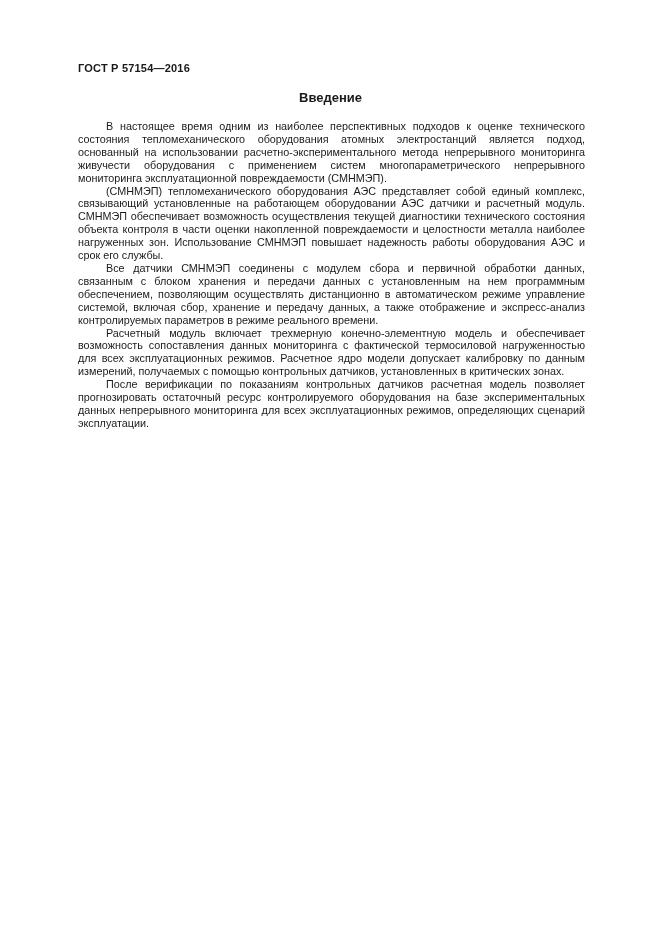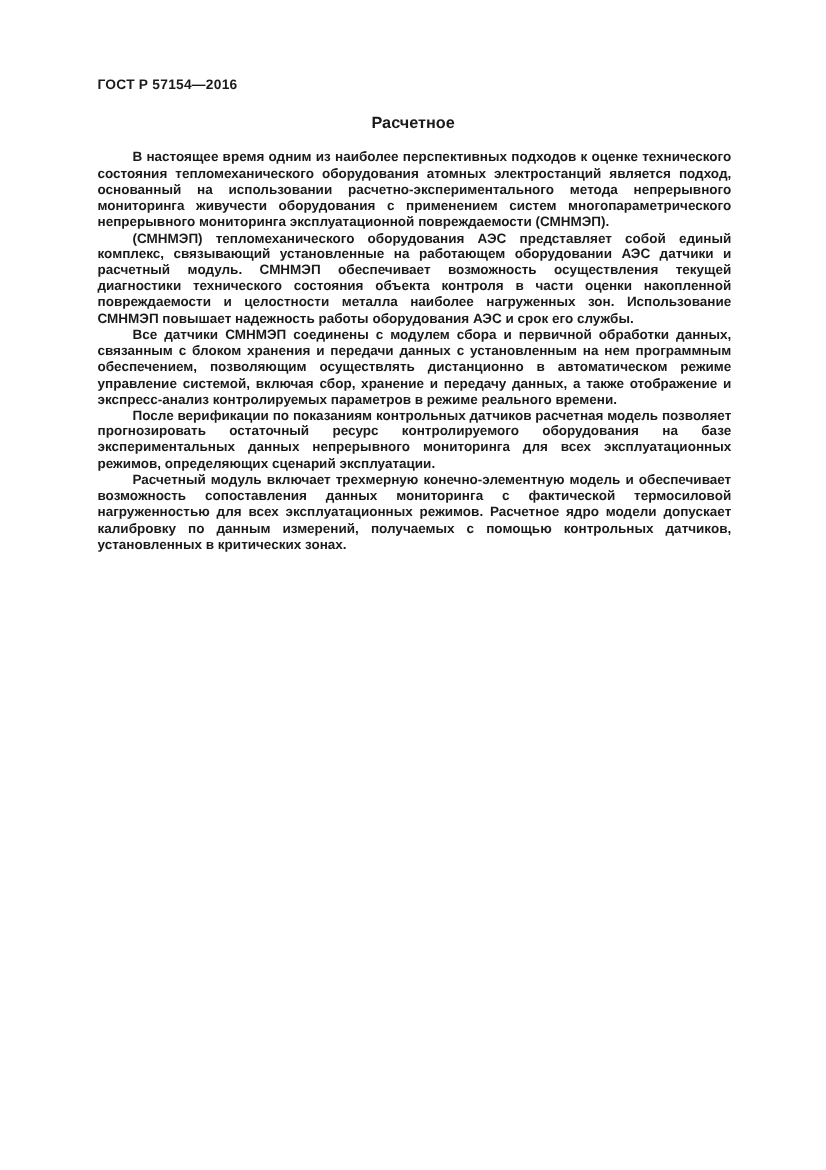--- a/index.html
+++ b/index.html
@@ -34,46 +34,45 @@
     font-weight: bold;
   }
   .doc-body {
     position: absolute;
     left: 78px;
     top: 120px;
     width: 507px;
     font-size: 10.8px;
     line-height: 12.9px;
     text-align: justify;
-    font-weight: bold;
   }
   .doc-body p {
     margin: 0;
     text-indent: 28px;
   }
   .page-number {
     position: absolute;
     left: 78px;
     top: 846px;
     font-size: 11px;
     margin-top: 31px;
   }
 </style>
 </head>
 <body>
 
 <div class="page">
 
   <div class="doc-header">ГОСТ Р 57154—2016</div>
 
-  <div class="doc-title">Расчетное</div>
+  <div class="doc-title">Введение</div>
 
   <div class="doc-body">
     <p>В настоящее время одним из наиболее перспективных подходов к оценке технического состояния тепломеханического оборудования атомных электростанций является подход, основанный на использовании расчетно-экспериментального метода непрерывного мониторинга живучести оборудования с применением систем многопараметрического непрерывного мониторинга эксплуатационной повреждаемости (СМНМЭП).</p>
     <p>(СМНМЭП) тепломеханического оборудования АЭС представляет собой единый комплекс, связывающий установленные на работающем оборудовании АЭС датчики и расчетный модуль. СМНМЭП обеспечивает возможность осуществления текущей диагностики технического состояния объекта контроля в части оценки накопленной повреждаемости и целостности металла наиболее нагруженных зон. Использование СМНМЭП повышает надежность работы оборудования АЭС и срок его службы.</p>
     <p>Все датчики СМНМЭП соединены с модулем сбора и первичной обработки данных, связанным с блоком хранения и передачи данных с установленным на нем программным обеспечением, позволяющим осуществлять дистанционно в автоматическом режиме управление системой, включая сбор, хранение и передачу данных, а также отображение и экспресс-анализ контролируемых параметров в режиме реального времени.</p>
+    <p>Расчетный модуль включает трехмерную конечно-элементную модель и обеспечивает возможность сопоставления данных мониторинга с фактической термосиловой нагруженностью для всех эксплуатационных режимов. Расчетное ядро модели допускает калибровку по данным измерений, получаемых с помощью контрольных датчиков, установленных в критических зонах.</p>
     <p>После верификации по показаниям контрольных датчиков расчетная модель позволяет прогнозировать остаточный ресурс контролируемого оборудования на базе экспериментальных данных непрерывного мониторинга для всех эксплуатационных режимов, определяющих сценарий эксплуатации.</p>
-    <p>Расчетный модуль включает трехмерную конечно-элементную модель и обеспечивает возможность сопоставления данных мониторинга с фактической термосиловой нагруженностью для всех эксплуатационных режимов. Расчетное ядро модели допускает калибровку по данным измерений, получаемых с помощью контрольных датчиков, установленных в критических зонах.</p>
   </div>
 
   <div class="page-number">IV</div>
 
 </div>
 
 </body></html>

